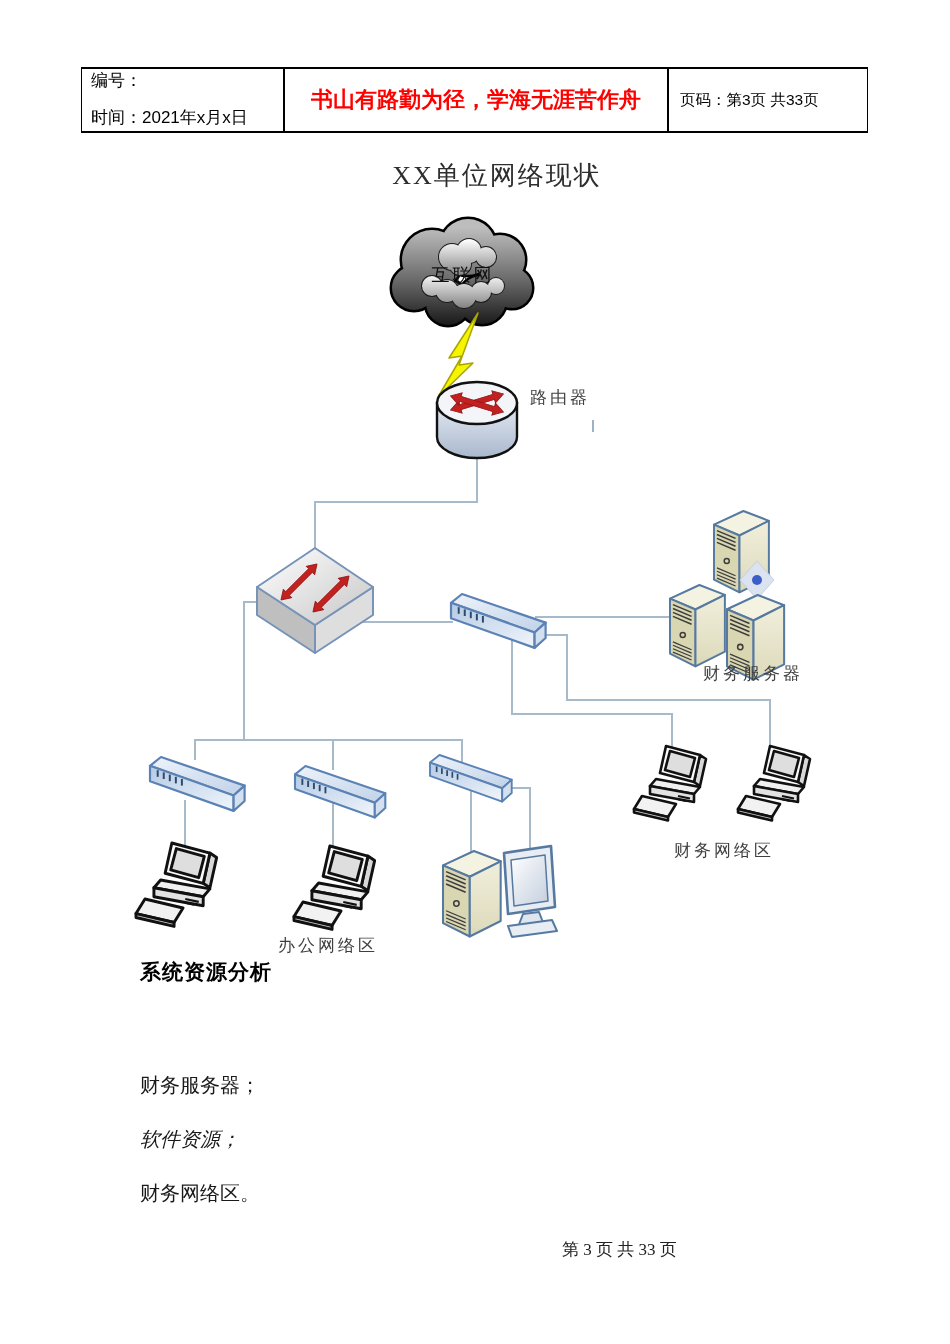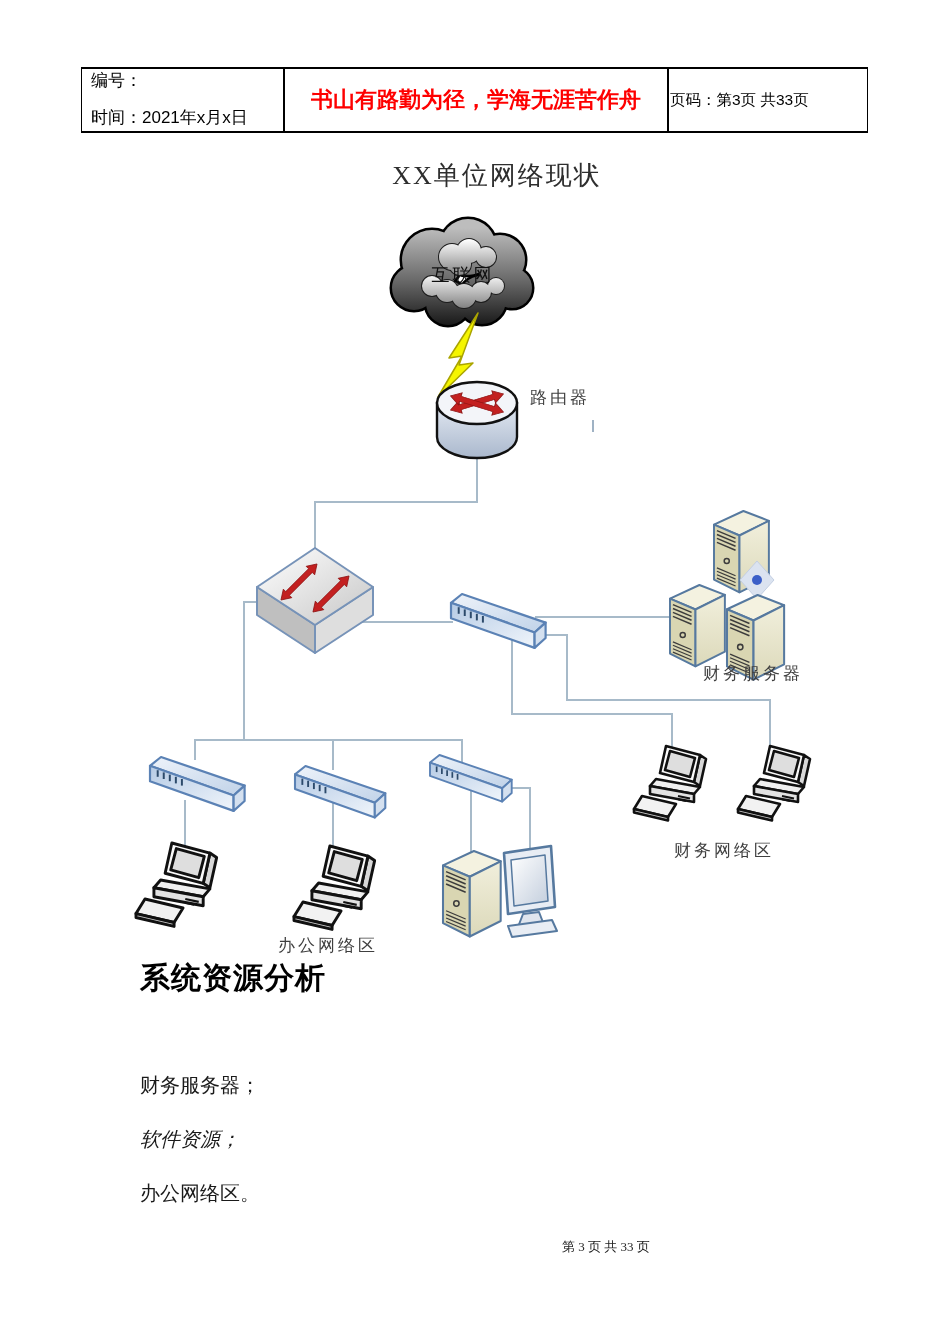--- a/index.html
+++ b/index.html
@@ -7,37 +7,37 @@
         font-family:"Liberation Sans",sans-serif;overflow:hidden;}
   
   .hdr{position:absolute;left:81px;top:67px;width:787px;height:66px;display:flex;
        border-top:2px solid #000;border-bottom:2px solid #000;
        border-left:1.5px solid #000;border-right:1.5px solid #000;box-sizing:border-box;}
   .hdr .c1{width:201px;display:flex;flex-direction:column;justify-content:space-between;
            padding-left:9px;box-sizing:border-box;font-size:17px;color:#000;line-height:1.45;font-weight:500;}
   .hdr .c2{width:384px;border-left:2px solid #000;box-sizing:border-box;display:flex;
            align-items:center;justify-content:center;font-size:22px;font-weight:bold;color:#fe0000;}
   .hdr .c3{flex:1;border-left:2px solid #000;box-sizing:border-box;display:flex;
-           align-items:center;padding-left:1px;font-size:15.5px;color:#000;font-weight:500;}
+           align-items:center;padding-left:11px;font-size:15.5px;color:#000;font-weight:500;}
   
   svg.diagram{position:absolute;left:0;top:0;width:950px;height:1344px;pointer-events:none;}
   svg text{font-family:"Liberation Serif",serif;fill:#3a3a3a;}
   .dtitle{font-size:26px;fill:#2e2e2e;letter-spacing:2px;}
   .dlabel{font-size:17px;letter-spacing:3px;fill:#3f3f3f;}
   .cloudlabel{font-size:18px;letter-spacing:3px;fill:#101010;}
   
   .abs{position:absolute;color:#111;}
-  .h1{left:140px;top:958px;font-size:30px;font-weight:800;color:#000;
+  .h1{left:140px;top:958px;font-size:21px;font-weight:800;color:#000;
       font-family:"Liberation Sans",sans-serif;letter-spacing:1px;}
   .body-text{font-family:"Liberation Serif",serif;font-size:20px;color:#1a1a1a;}
   .p-intro{left:140px;top:1020px;}
   .p-i1{left:140px;top:1072px;}
   .p-i2{left:140px;top:1126px;font-style:italic;}
   .p-i3{left:140px;top:1180px;}
-  .footer{left:562px;top:1238px;font-size:13px;color:#222;font-family:"Liberation Serif",serif;}
+  .footer{left:562px;top:1238px;font-size:17px;color:#222;font-family:"Liberation Serif",serif;}
 </style>
 </head>
 <body>
 
 <div class="page">
 
   <div class="hdr">
     <div class="c1">
       <span>编号：</span>
       <span>时间：2021年x月x日</span>
@@ -231,15 +231,15 @@
     <text class="dlabel" x="328" y="951" text-anchor="middle">办公网络区</text>
 
     <use href="#pc" transform="translate(634,746) scale(1.0)"></use>
     <use href="#pc" transform="translate(738,746) scale(1.0)"></use>
     <text class="dlabel" x="724" y="856" text-anchor="middle">财务网络区</text>
   </svg>
 
   <div class="abs h1">系统资源分析</div>
   <div class="abs body-text p-i1">财务服务器；</div>
   <div class="abs body-text p-i2">软件资源；</div>
-  <div class="abs body-text p-i3">办公网络区。</div>
+  <div class="abs body-text p-i3">财务网络区。</div>
   <div class="abs footer">第 3 页 共 33 页</div>
 </div>
 
 </body></html>

